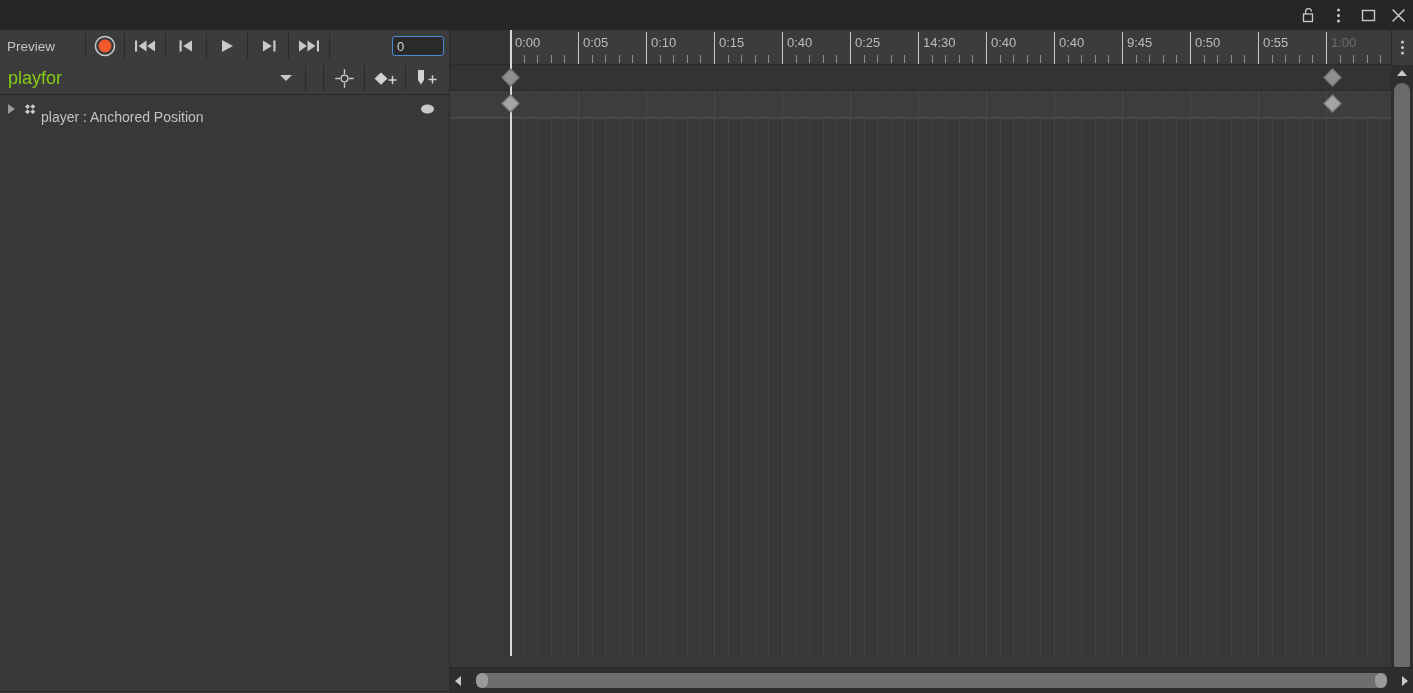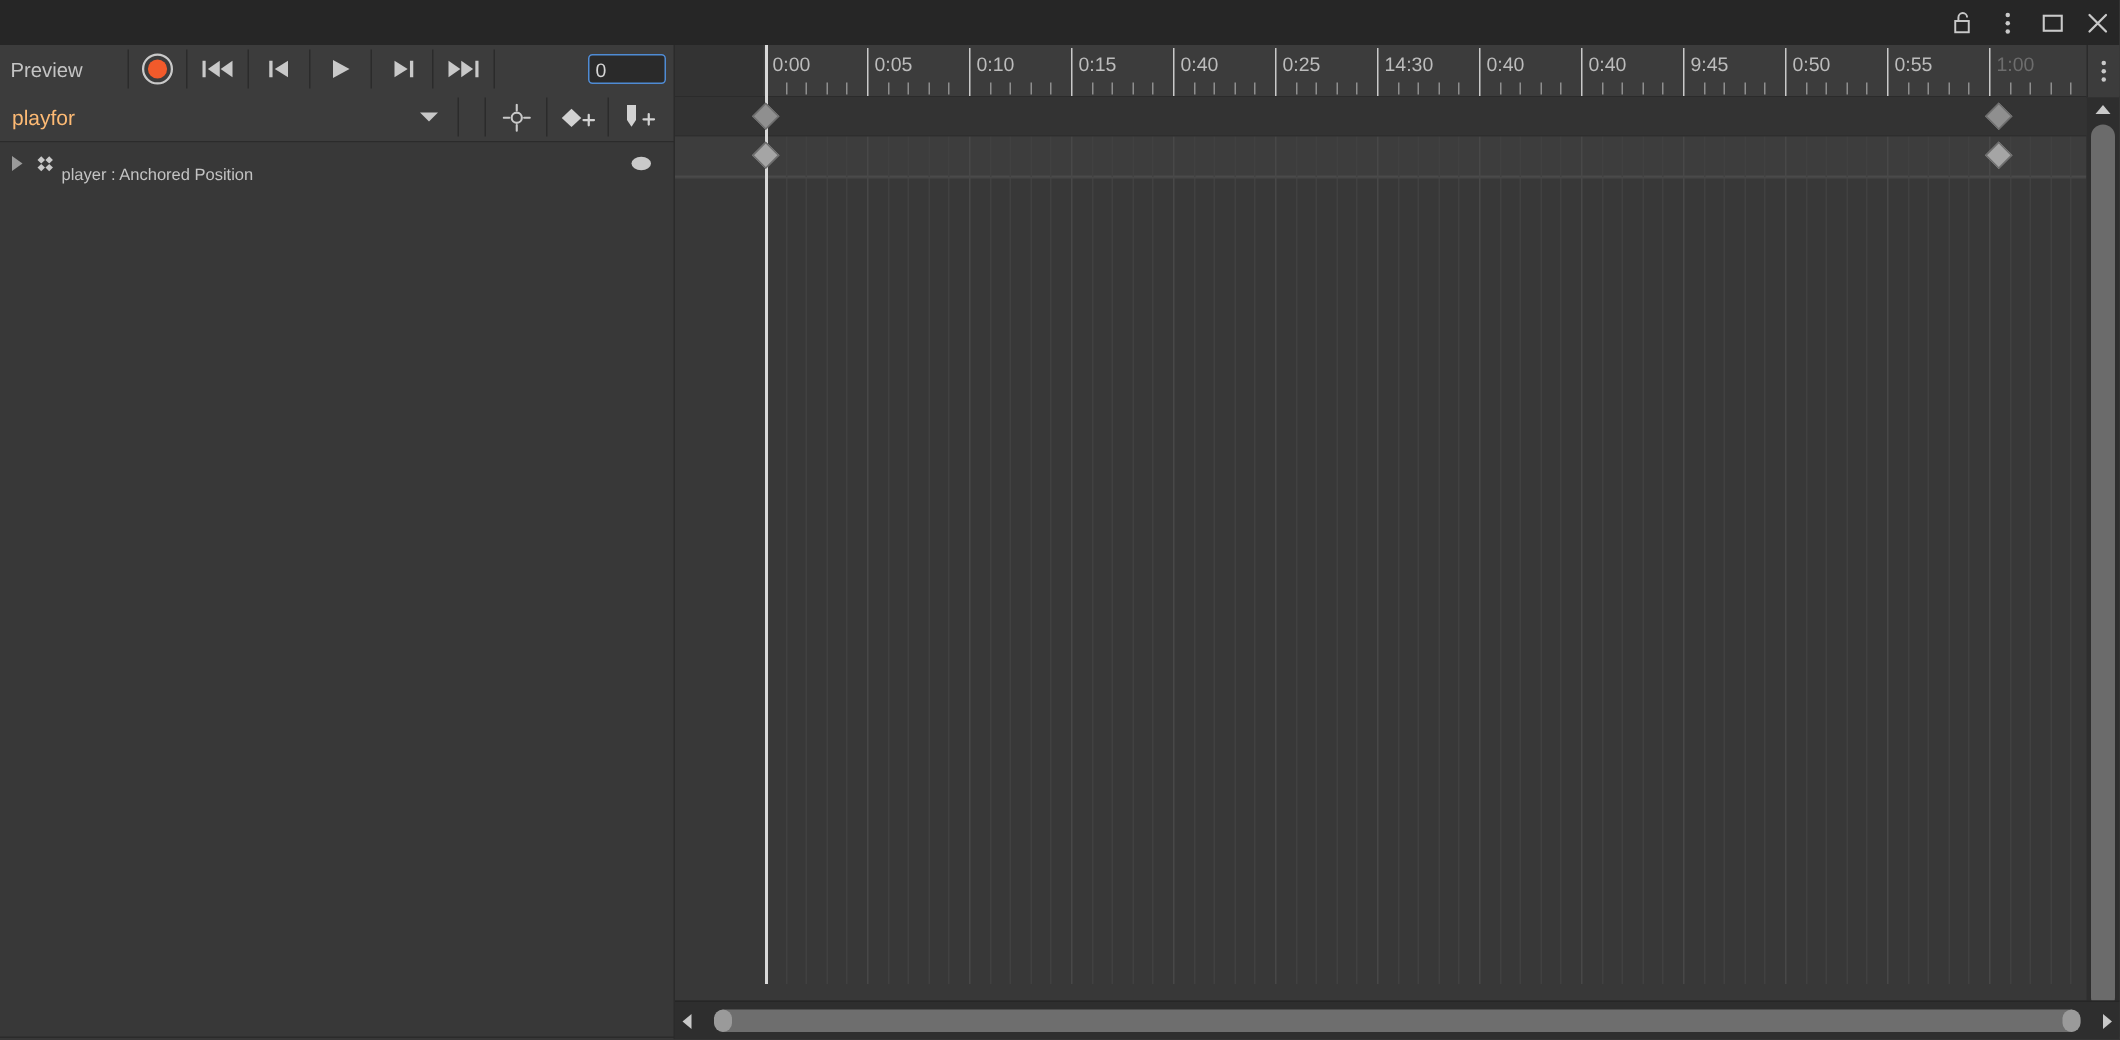--- a/index.html
+++ b/index.html
@@ -67,21 +67,21 @@
   .toolrow2 {
     position:absolute; left:0; top:32px; width:450px; height:33px;
     background:#3c3c3c;
     display:flex; align-items:center;
     border-bottom:1px solid #2b2b2b;
   }
   .clip-select {
     width:305px; height:33px; display:flex; align-items:center;
     padding-left:8px; position:relative; cursor:default;
   }
-  .clip-name { font-size:14px; color:#fdba74; }
+  .clip-name { font-size:18px; color:#84cc16; }
   .clip-arrow {
     position:absolute; right:13px; top:50%; transform:translateY(-50%);
     width:0;height:0; border-left:6px solid transparent; border-right:6px solid transparent;
     border-top:6px solid #c8c8c8;
   }
   .kfbtn { width:40px; height:33px; display:flex; align-items:center; justify-content:center; cursor:default; }
   .kfbtn svg { display:block; }
 
   
   .proplist {
@@ -91,21 +91,21 @@
   .prop-row {
     position:absolute; left:0; top:0; width:450px; height:27px;
     display:flex; align-items:center; cursor:default;
   }
   .expand-tri {
     margin-left:8px; width:0;height:0;
     border-top:5px solid transparent; border-bottom:5px solid transparent;
     border-left:7px solid #9a9a9a;
   }
   .dots-icon { margin-left:8px; width:14px; height:14px; }
-  .prop-name { margin-left:4px; font-size:11px; color:#c3c3c3;margin-top:16px; }
+  .prop-name { margin-left:4px; font-size:14px; color:#c3c3c3;margin-top:16px; }
   .kf-toggle {
     position:absolute; right:16px; top:50%; transform:translateY(-50%);
     width:13px; height:9px; border-radius:50%/50%; background:#c9c9c9;
   }
 
   .add-prop-btn {
     position:absolute; left:54px; top:39px; width:342px; height:24px;
     background:#585858; border:1px solid #303030; border-radius:3px;
     color:#dcdcdc; font-size:13.5px; font-family:"Liberation Sans", sans-serif;
     cursor:default;

